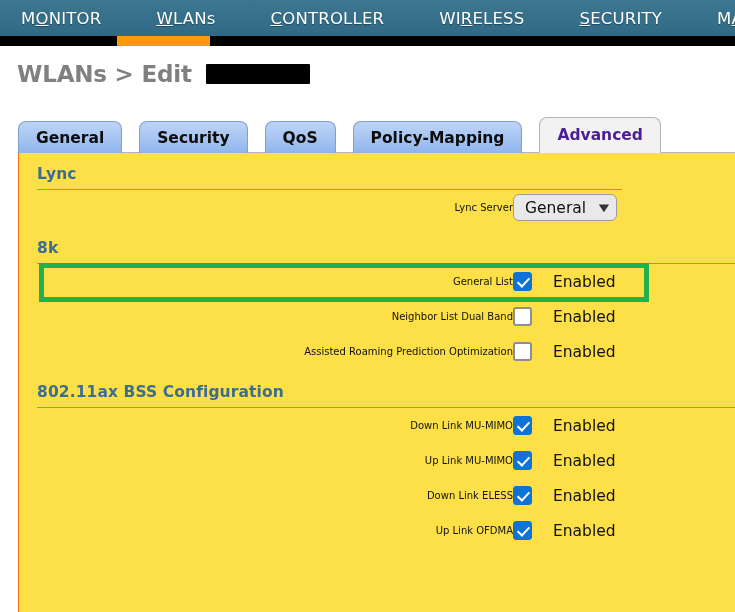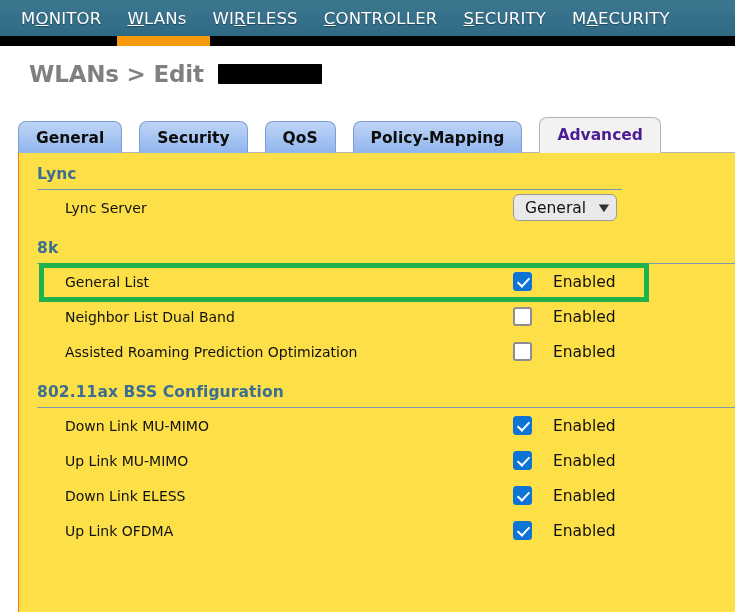--- a/index.html
+++ b/index.html
@@ -24,20 +24,21 @@
     height: 36px;
     background: linear-gradient(to bottom, #3c7790 0%, #37708a 45%, #2f6a84 100%);
     overflow: hidden;
   }
   #topnav-items {
     display: flex;
     align-items: center;
     height: 36px;
     padding-left: 8px;
     white-space: nowrap;
+    gap: 29px;
   }
   .nav-item {
     color: #ffffff;
     font-family: "DejaVu Sans", sans-serif;
     font-size: 16.5px;
     font-weight: 400;
     letter-spacing: 0.2px;
     padding: 0 13px;
     cursor: pointer;
     text-shadow: 0 1px 1px rgba(0,0,0,0.35);
@@ -62,21 +63,21 @@
   }
 
   
   #page-title-row {
     position: absolute;
     left: 0; top: 54px;
     width: 735px;
     height: 40px;
     display: flex;
     align-items: center;
-    padding-left: 29px;
+    padding-left: 17px;
     box-sizing: border-box;
   }
   #page-title {
     font-family: "DejaVu Sans", sans-serif;
     font-size: 23px;
     font-weight: bold;
     color: #808080;
     letter-spacing: -0.2px;
   }
   #redaction-bar {
@@ -159,24 +160,25 @@
   .field-row {
     position: relative;
     display: flex;
     align-items: center;
     height: 35px;
     padding-left: 46px;
     box-sizing: border-box;
   }
   .field-label {
     font-family: "DejaVu Sans", sans-serif;
-    font-size: 14px;
+    font-size: 10px;
     color: #111111;
     width: 448px;
     white-space: nowrap;
+    text-align: right;
   }
 
   
   .select-box {
     display: inline-flex;
     align-items: center;
     justify-content: space-between;
     height: 27px;
     min-width: 104px;
     padding: 0 8px 0 11px;
@@ -246,22 +248,22 @@
     z-index: 3;
   }
 </style>
 </head>
 <body>
 
 <div id="topnav">
   <div id="topnav-items">
       <div class="nav-item"><span>M</span><span class="ak">O</span><span>NITOR</span></div>
       <div class="nav-item"><span></span><span class="ak">W</span><span>LANs</span></div>
+      <div class="nav-item"><span></span><span class="ak">C</span><span>ONTROLLER</span></div>
       <div class="nav-item"><span>WI</span><span class="ak">R</span><span>ELESS</span></div>
-      <div class="nav-item"><span></span><span class="ak">C</span><span>ONTROLLER</span></div>
       <div class="nav-item"><span></span><span class="ak">S</span><span>ECURITY</span></div>
       <div class="nav-item"><span>M</span><span class="ak">A</span><span>ECURITY</span></div>
     </div>
 </div>
 <div id="navstrip">
   <div id="nav-active-indicator"></div>
 </div>
 
 <div id="page-title-row">
   <span id="page-title">WLANs &gt; Edit</span>

